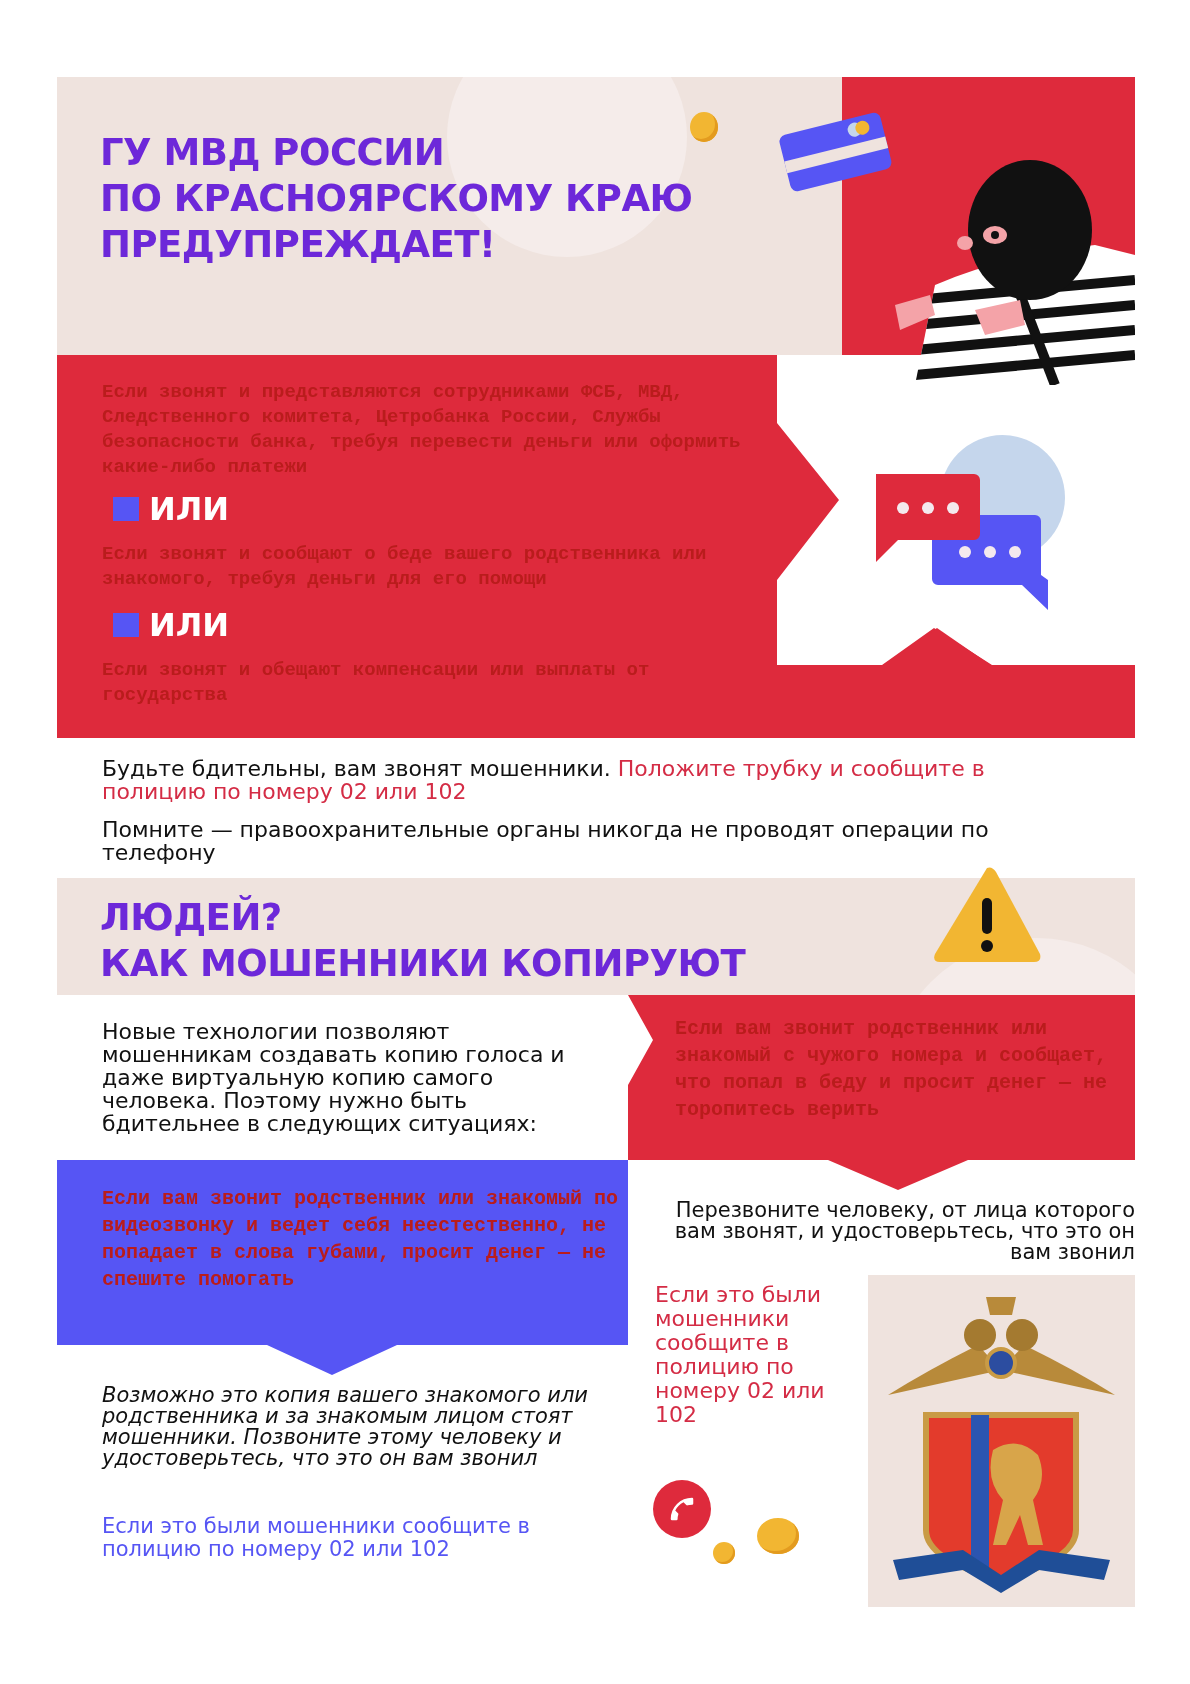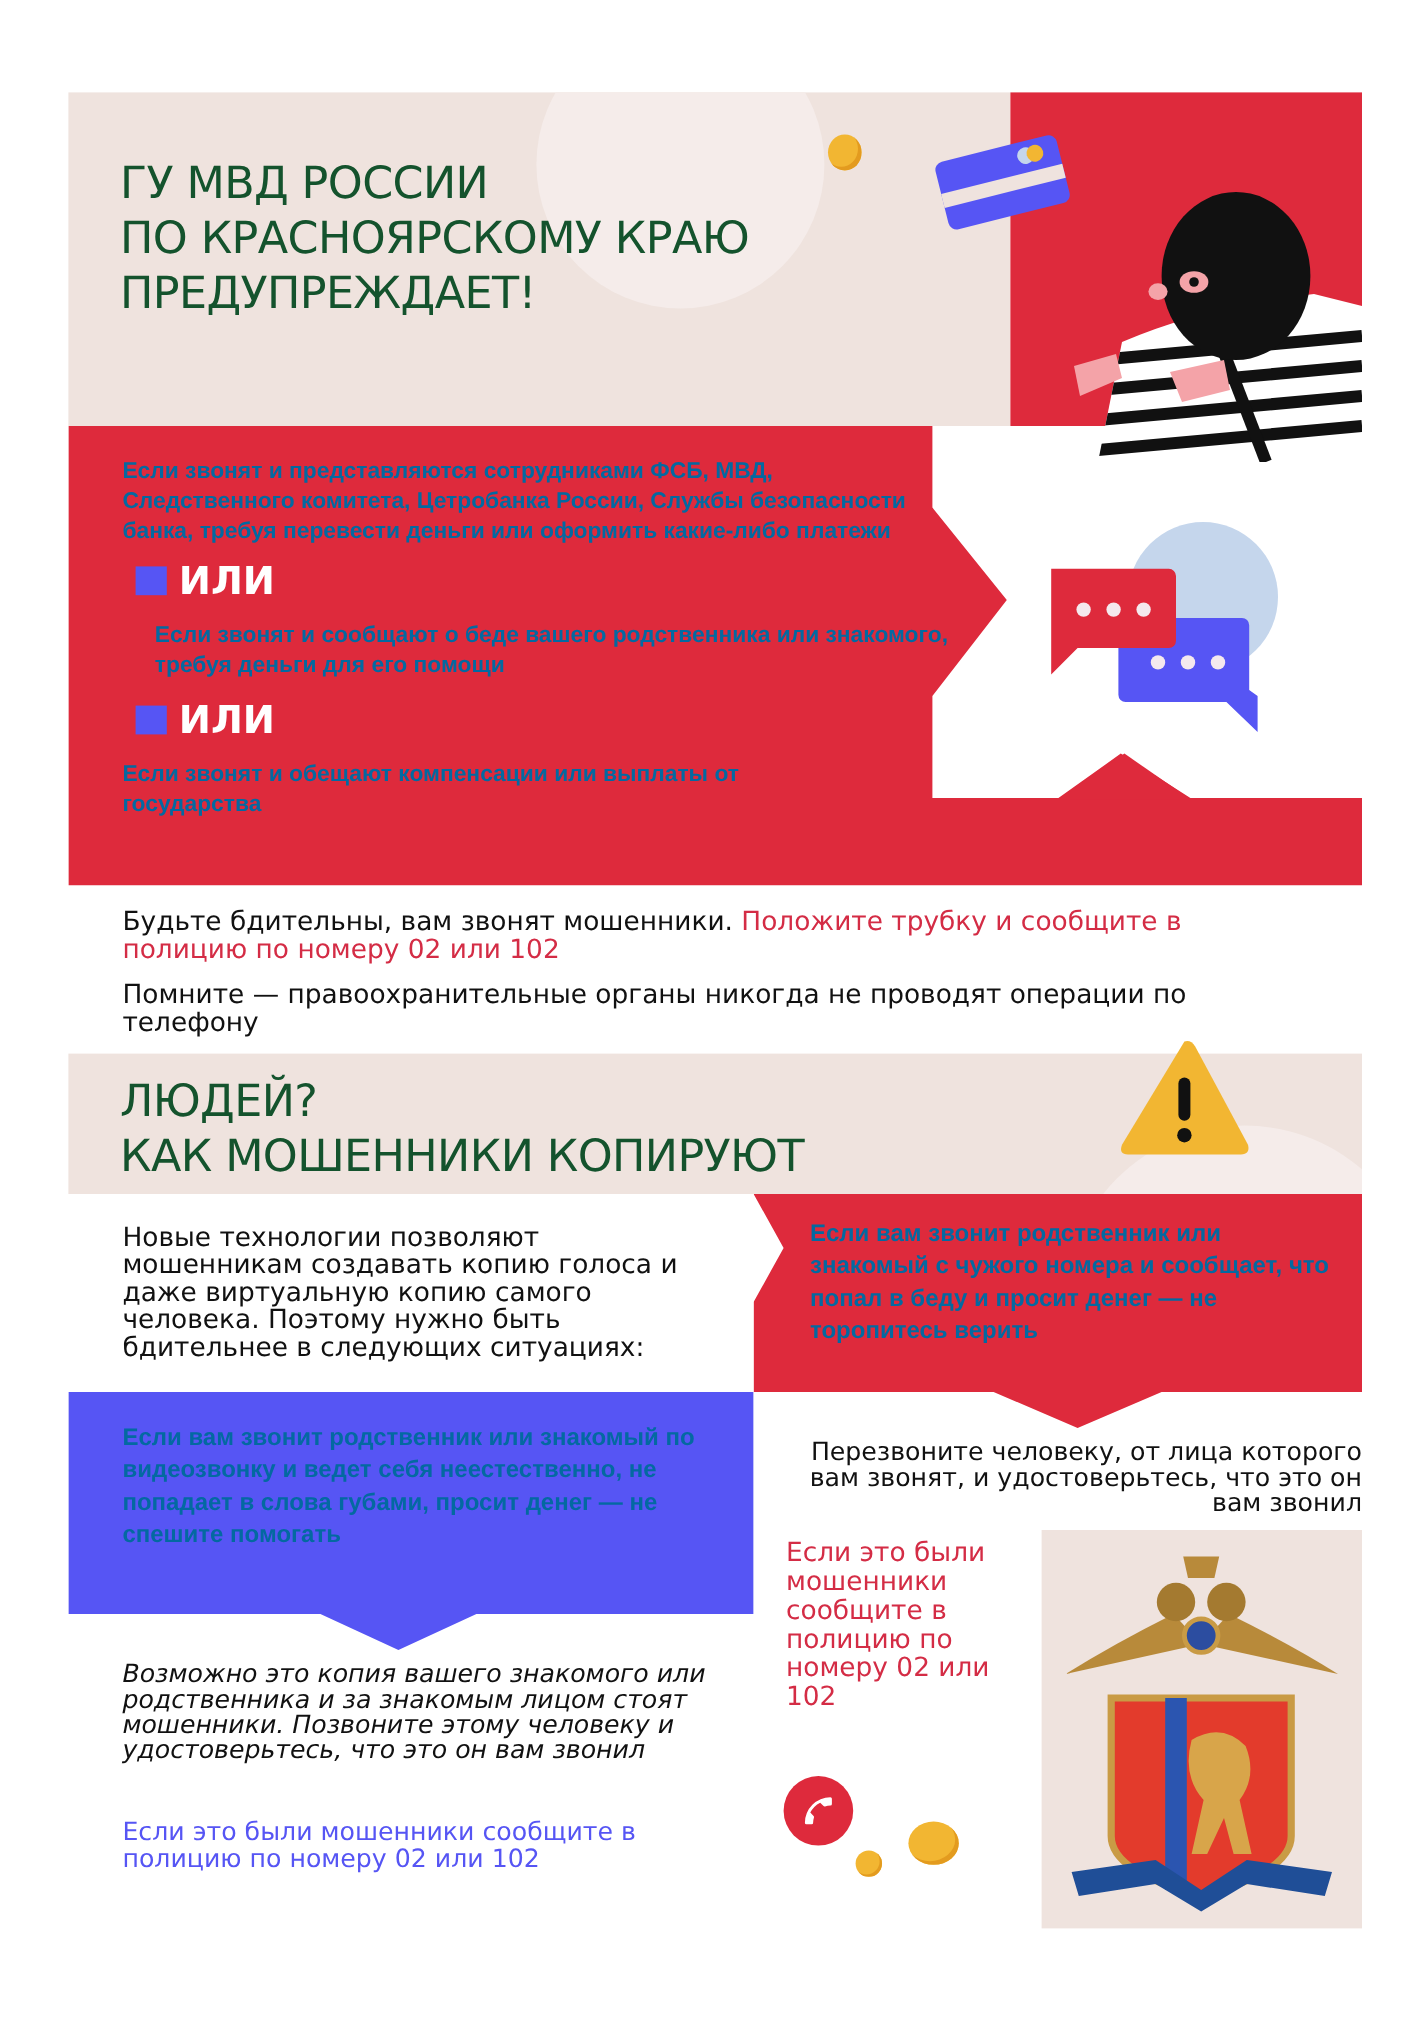--- a/index.html
+++ b/index.html
@@ -1,21 +1,21 @@
 <!DOCTYPE html>
 <html><head>
 <meta charset="utf-8">
 <style>
   html,body{margin:0;padding:0;}
   body{width:1190px;height:1684px;background:#ffffff;position:relative;overflow:hidden;font-family:"DejaVu Sans","Liberation Sans",sans-serif;}
   .abs{position:absolute;}
   .beige{background:#efe3de;}
   .red{background:#de2a3c;}
-  .h1{color:#14532d;font-weight:400;font-size:37px;line-height:46px;letter-spacing:-0.5px;font-family:"DejaVu Sans",sans-serif;}
-  .wtxt{color:#0369a1;font-weight:bold;font-size:19px;line-height:25px;font-family:Liberation Sans, sans-serif;}
+  .h1{color:#6d28d9;font-weight:700;font-size:37px;line-height:46px;letter-spacing:-0.5px;font-family:"DejaVu Sans",sans-serif;}
+  .wtxt{color:#b91c1c;font-weight:bold;font-size:19px;line-height:25px;font-family:Liberation Mono, monospace;}
   .ili{color:#fff;font-weight:900;font-size:32px;display:flex;align-items:center;gap:10px;font-family:"DejaVu Sans",sans-serif;padding-left:11px;}
   .sq{width:26px;height:24px;background:#5655f4;display:inline-block;}
   .body{color:#111;font-size:22px;line-height:23px;font-family:"DejaVu Sans",sans-serif;}
   .redtxt{color:#d42c45;}
   .bluetxt{color:#5655f4;}
 </style>
 </head>
 <body>
 
 <div class="abs beige" style="left:57px;top:77px;width:785px;height:278px;overflow:hidden;">
@@ -67,21 +67,21 @@
   <path d="M720 310 H825 L877 273 L935 310 Z" fill="#de2a3c"></path>
 </svg>
 <div class="abs" style="left:882px;top:628px;width:0;height:0;border-left:55px solid transparent;border-right:55px solid transparent;border-bottom:38px solid #de2a3c;"></div>
 
 <div class="abs" style="left:102px;top:380px;width:680px;">
   <div class="wtxt">Если звонят и представляются сотрудниками ФСБ, МВД, Следственного комитета, Цетробанка России, Службы безопасности банка, требуя перевести деньги или оформить какие-либо платежи</div>
   <div class="ili" style="margin-top:10px;">
     <span class="sq"></span>
     <span>ИЛИ</span>
   </div>
-  <div class="wtxt" style="margin-top:14px;width:670px;margin-left:27px;">Если звонят и сообщают о беде вашего родственника или знакомого, требуя деньги для его помощи</div>
+  <div class="wtxt" style="margin-top:14px;width:670px;">Если звонят и сообщают о беде вашего родственника или знакомого, требуя деньги для его помощи</div>
   <div class="ili" style="margin-top:14px;">
     <span class="sq"></span>
     <span>ИЛИ</span>
   </div>
   <div class="wtxt" style="margin-top:14px;width:620px;">Если звонят и обещают компенсации или выплаты от государства</div>
 </div>
 
 <div class="abs" style="left:940px;top:435px;width:125px;height:125px;border-radius:50%;background:#c5d6ec;"></div>
 <svg class="abs" style="left:870px;top:470px;" width="180" height="150" viewBox="0 0 180 150">
   <path d="M62 45 H165 a6 6 0 0 1 6 6 V105 L178 110 L178 140 L152 115 H68 a6 6 0 0 1 -6 -6 Z" fill="#5655f4"></path>

